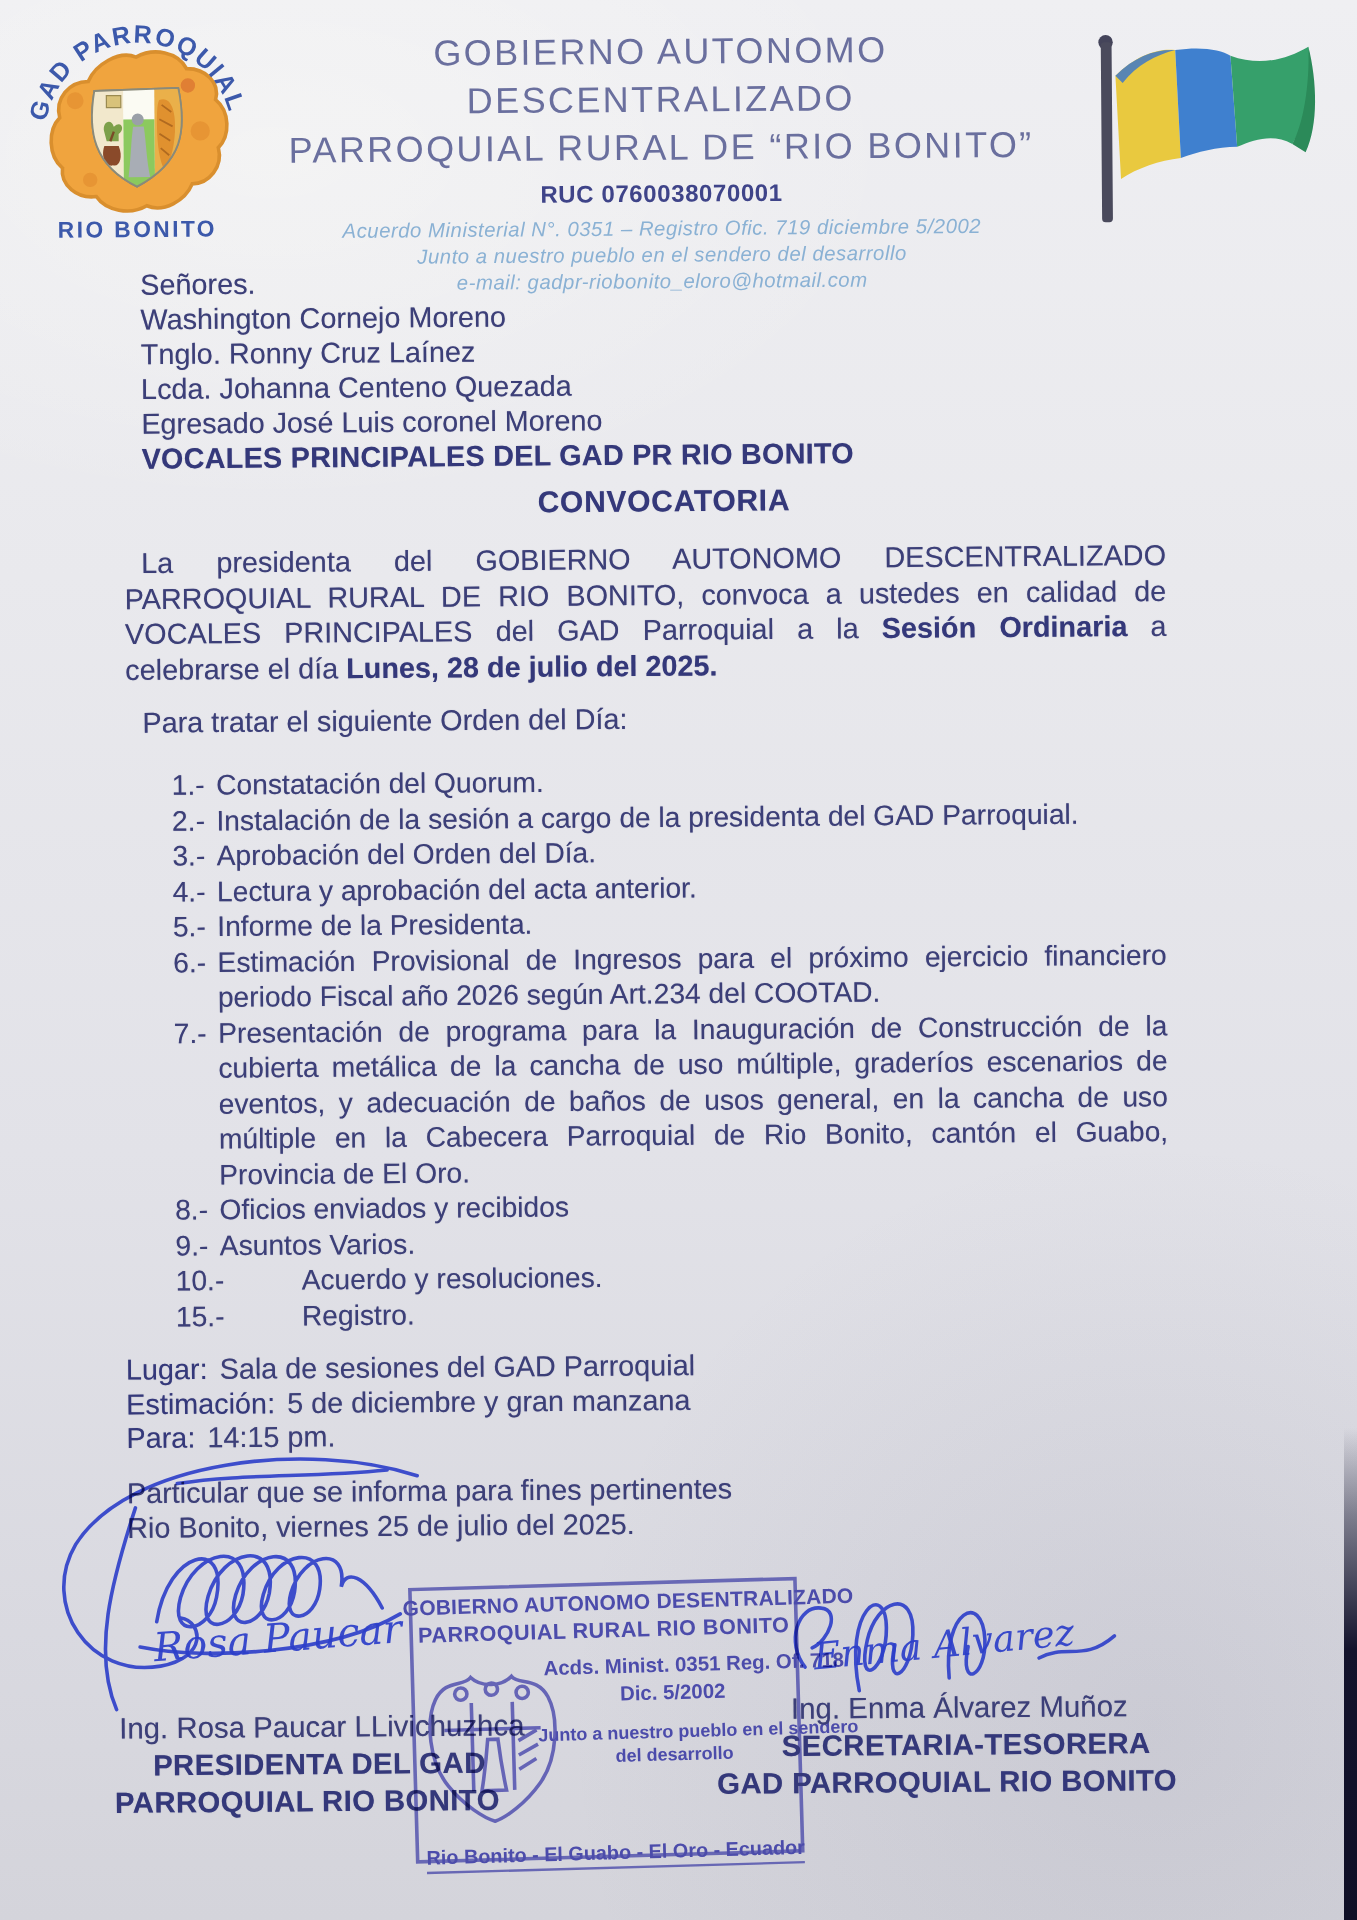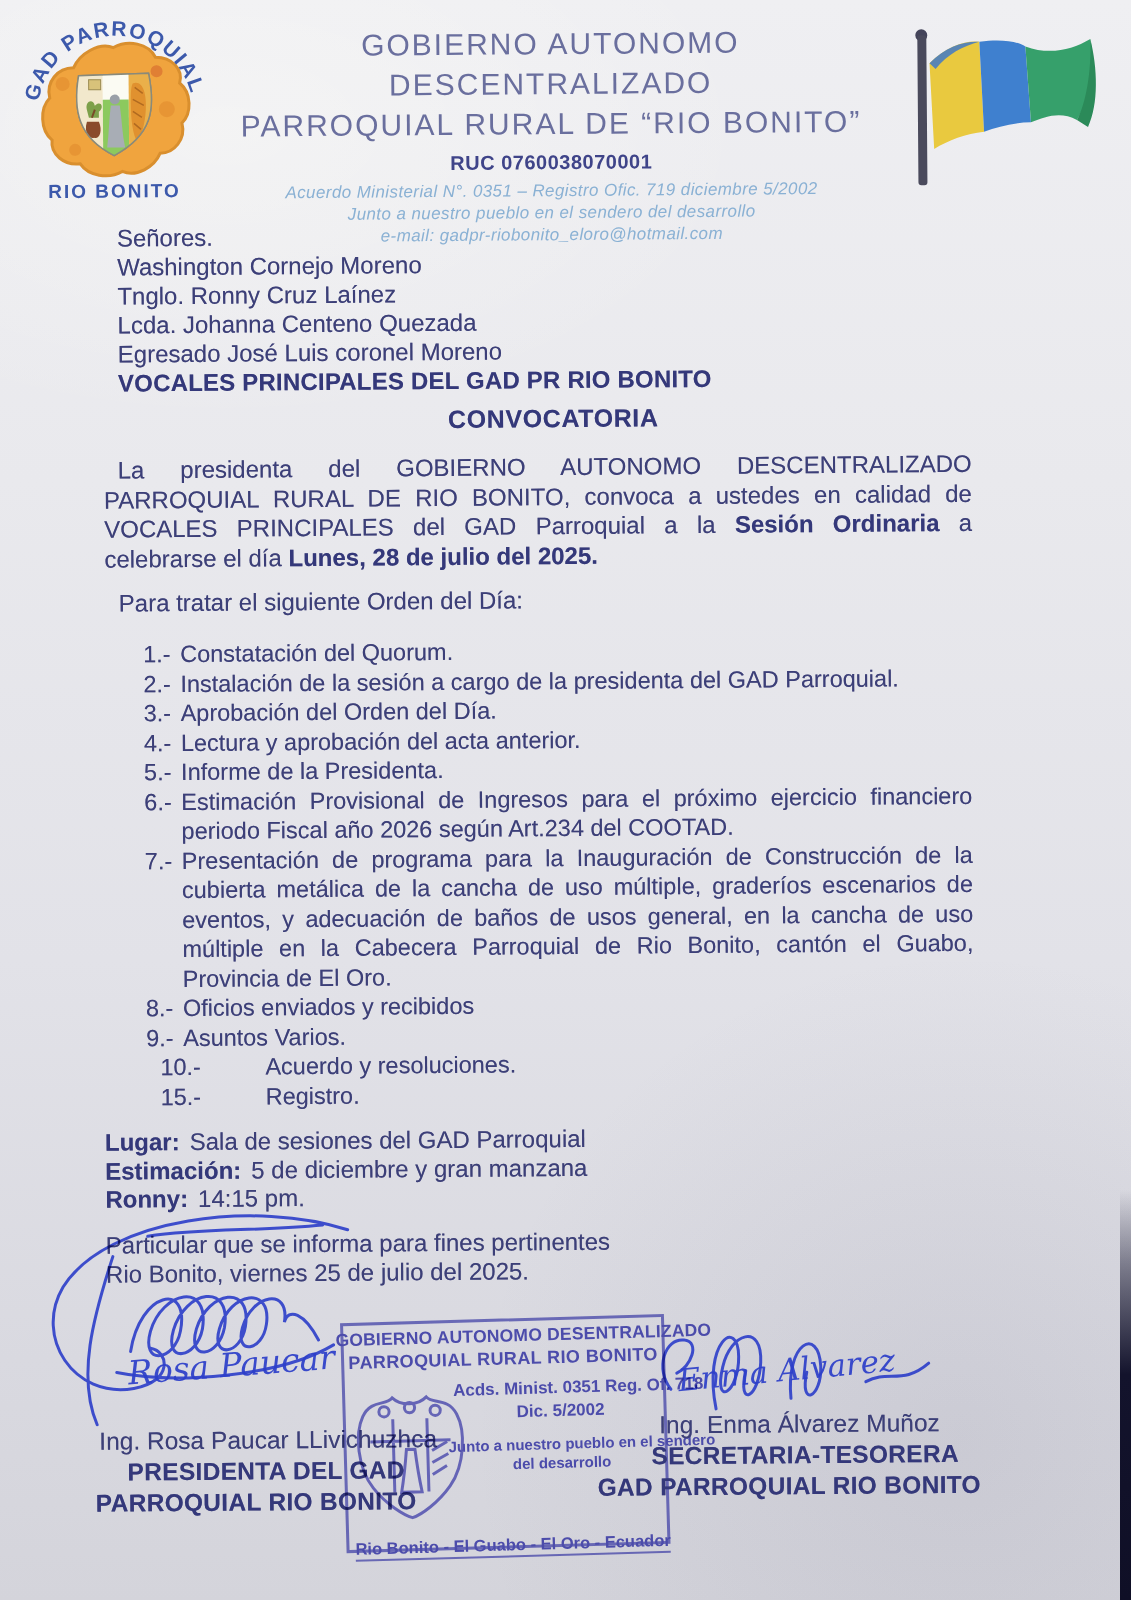--- a/index.html
+++ b/index.html
@@ -30,24 +30,24 @@
   .role-line{font-weight:bold;color:#34387a;letter-spacing:0.2px;}
 
   .heading{left:0;top:404px;width:1100px;text-align:center;font-size:25px;font-weight:bold;color:#34387a;letter-spacing:0.6px;}
 
   .intro{left:100px;top:452px;width:868px;font-size:24px;line-height:29.5px;text-align:justify;text-indent:14px;}
   .orden-intro{left:102px;top:586px;font-size:24px;text-indent:12px;}
 
   .agenda{left:138px;top:637px;width:828px;font-size:23.5px;line-height:29.5px;}
   .agenda-item{padding-left:37px;text-indent:-37px;text-align:justify;}
   .agenda-item .num{display:inline-block;width:37px;text-indent:0;}
-  .agenda-item.wide .num{width:105px;margin-left:14px;}
+  .agenda-item.wide .num{width:105px;}
 
   .details{left:96px;top:1125px;font-size:24px;line-height:28.5px;}
-  .details .lab{font-weight:bold;color:#34387a;}
+  .details .lab{font-weight:normal;color:#34387a;}
   .details .val{margin-left:10px;}
 
   .closing{left:96px;top:1227px;font-size:24px;line-height:29px;}
 
   
   .sig-svg{mix-blend-mode:multiply;}
   .sig-name{font-size:24.5px;color:#3c3f78;}
   .sig-title{font-weight:bold;color:#34387a;font-size:24.5px;letter-spacing:0.3px;}
 
   .stamp{
@@ -152,21 +152,21 @@
       <div class="agenda-item"><span class="num">7.-</span><span class="txt">Presentación de programa para la Inauguración de Construcción de la cubierta metálica de la cancha de uso múltiple, graderíos escenarios de eventos, y adecuación de baños de usos general, en la cancha de uso múltiple en la Cabecera Parroquial de Rio Bonito, cantón el Guabo, Provincia de El Oro.</span></div>
       <div class="agenda-item"><span class="num">8.-</span><span class="txt">Oficios enviados y recibidos</span></div>
       <div class="agenda-item"><span class="num">9.-</span><span class="txt">Asuntos Varios.</span></div>
       <div class="agenda-item wide"><span class="num">10.-</span><span class="txt">Acuerdo y resoluciones.</span></div>
       <div class="agenda-item wide"><span class="num">15.-</span><span class="txt">Registro.</span></div>
     </div>
 
     <div class="abs details ink">
       <div><span class="lab">Lugar:</span><span class="val">Sala de sesiones del GAD Parroquial</span></div>
       <div><span class="lab">Estimación:</span><span class="val">5 de diciembre y gran manzana</span></div>
-      <div><span class="lab">Ronny:</span><span class="val">14:15 pm.</span></div>
+      <div><span class="lab">Para:</span><span class="val">14:15 pm.</span></div>
     </div>
 
     <div class="abs closing ink">
       <div>Particular que se informa para fines pertinentes</div>
       <div>Rio Bonito, viernes 25 de julio del 2025.</div>
     </div>
 
     <svg class="abs sig-svg" style="left:8px;top:1193px;" width="430" height="235" viewBox="0 0 430 235">
       <g fill="none" stroke="#2c3ec9" stroke-width="3" stroke-linecap="round" opacity="0.9">
         <path d="M330 35 C240 5 90 20 45 90 C15 140 55 202 115 192 C155 185 150 155 132 152"></path>

